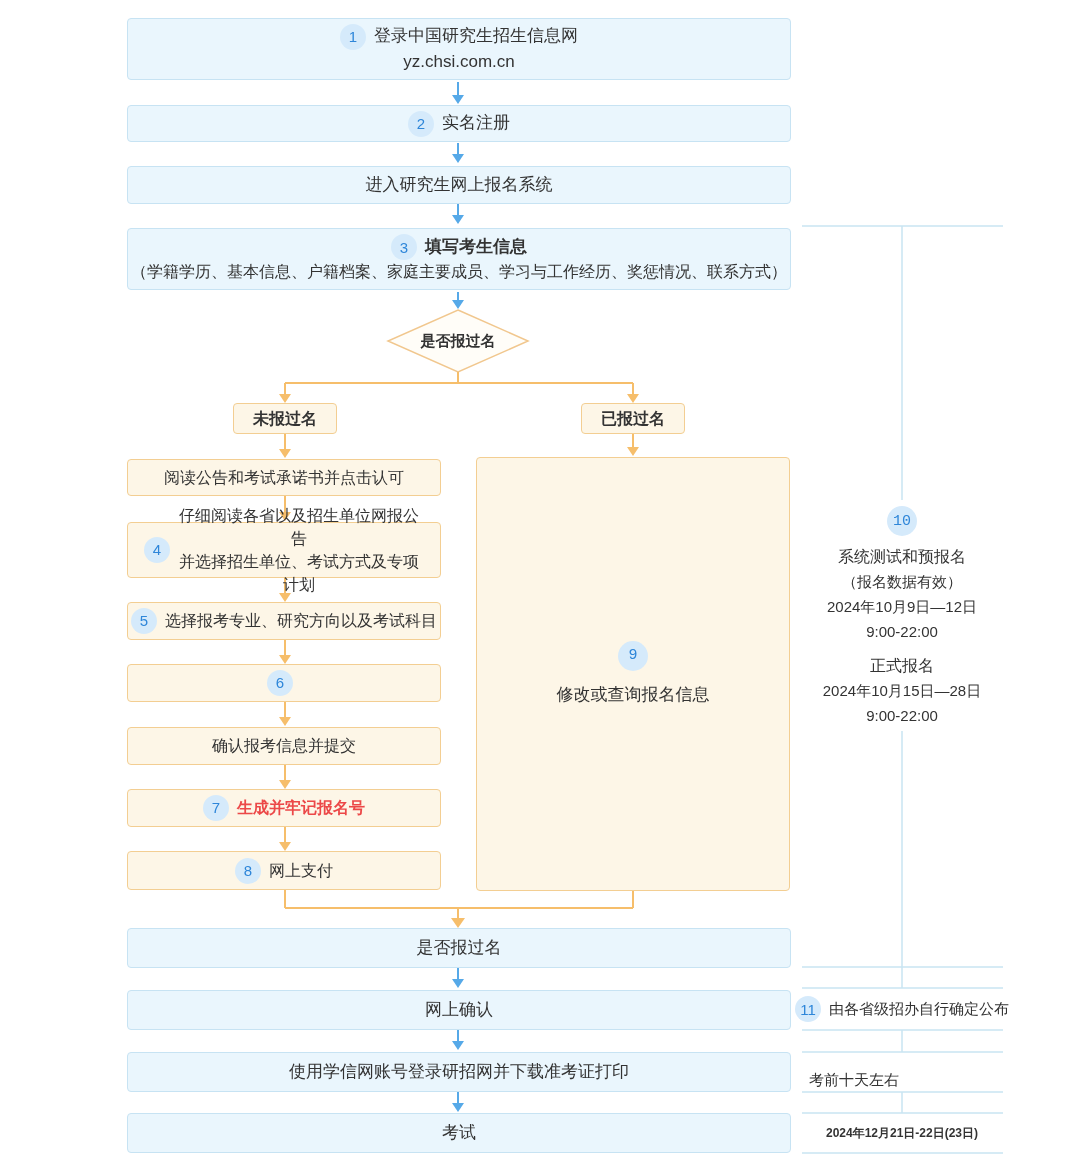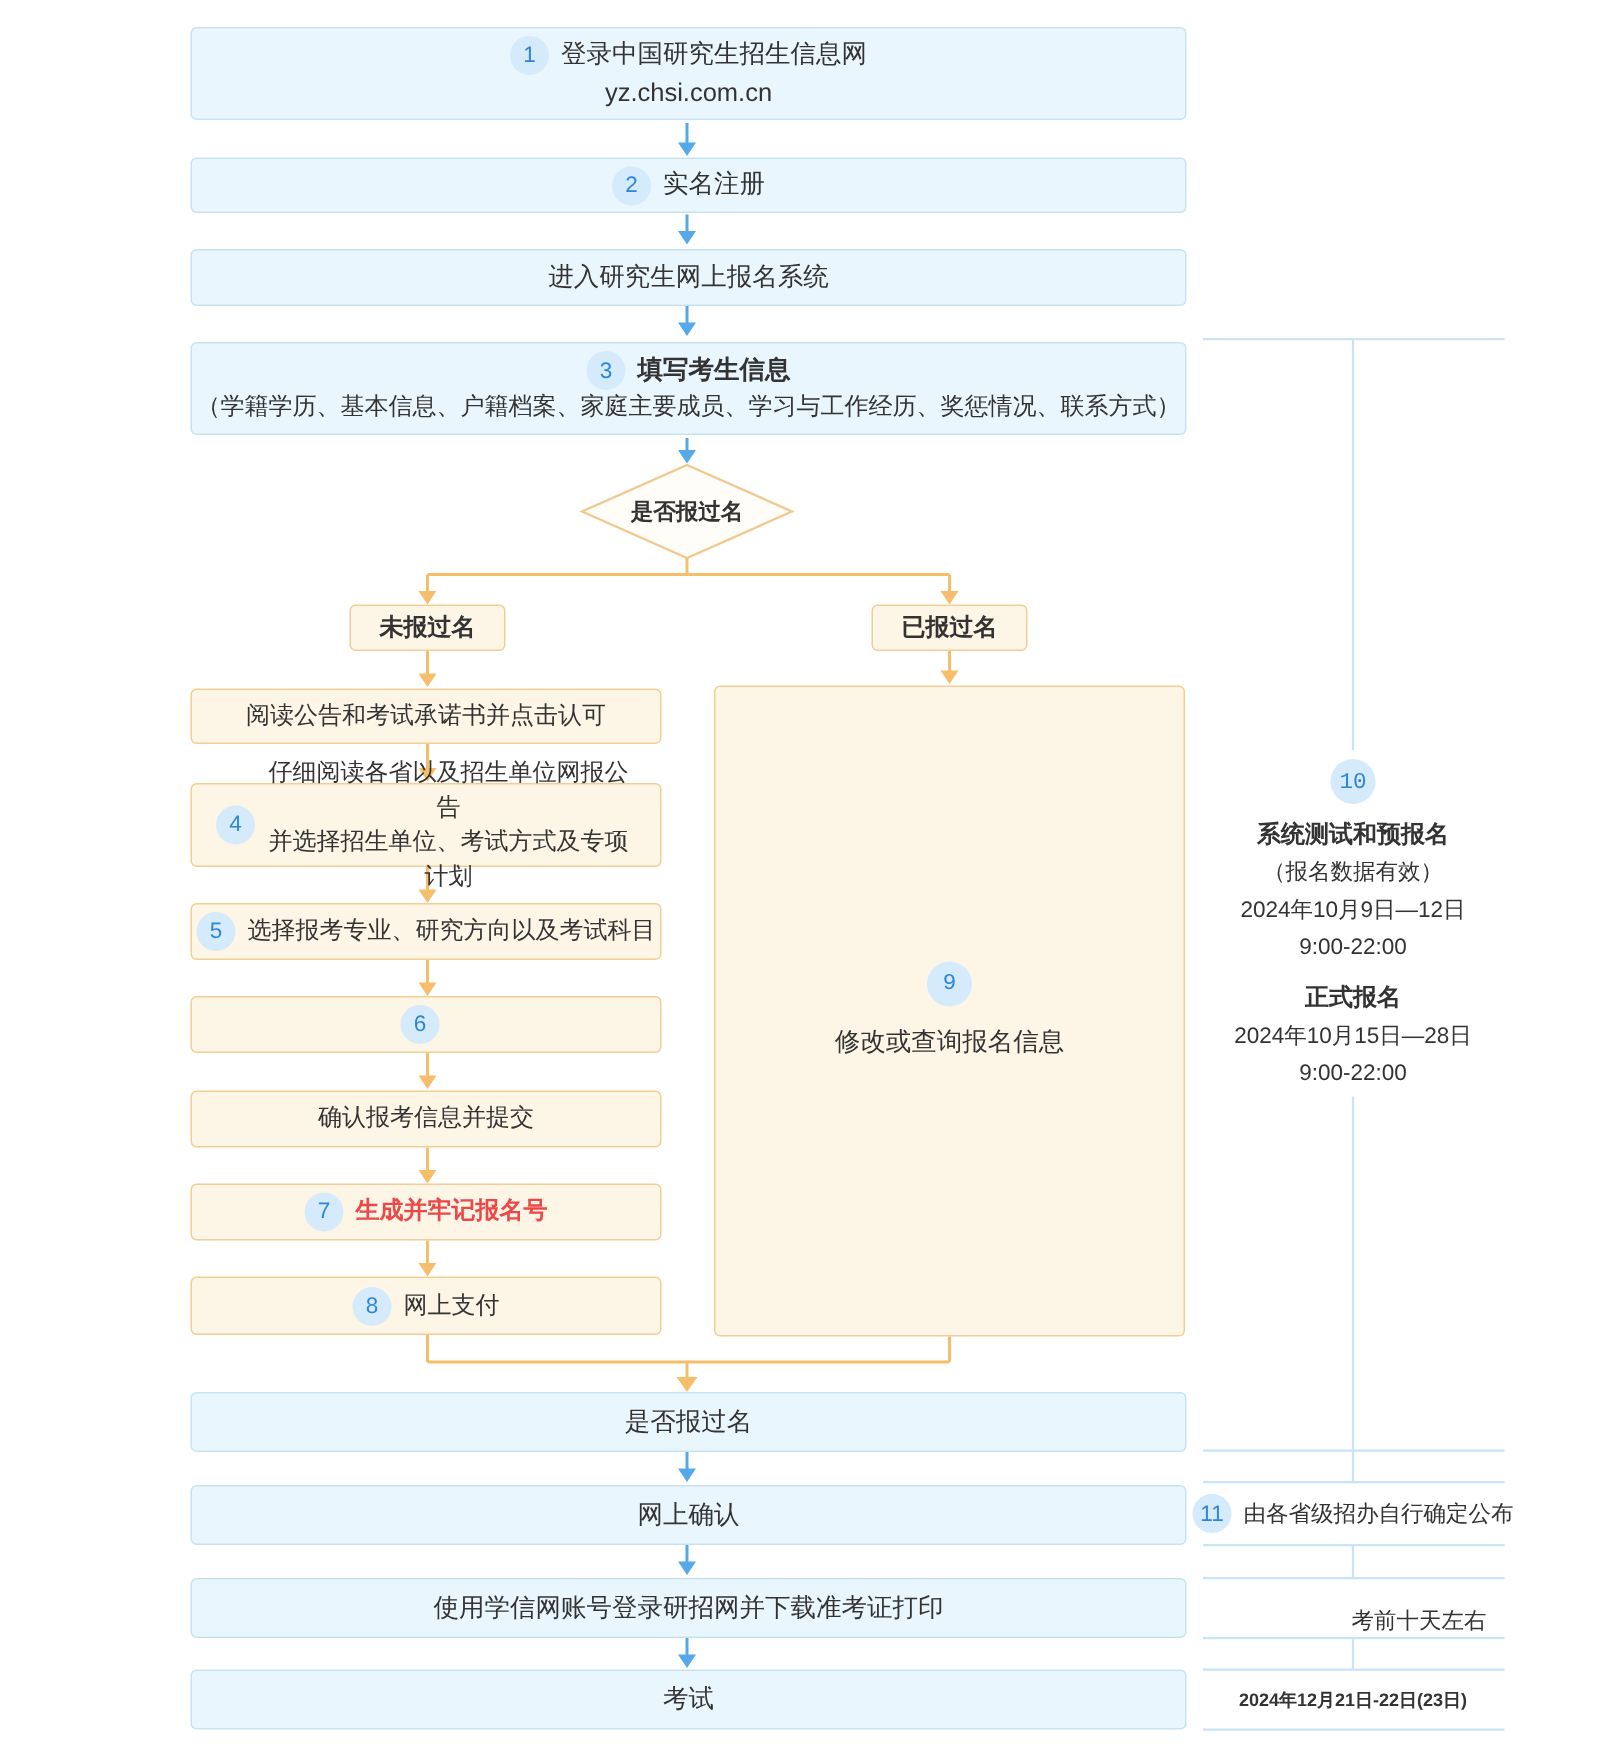--- a/index.html
+++ b/index.html
@@ -23,21 +23,21 @@
          display:inline-flex;align-items:center;justify-content:center;font-size:15px;flex:none;margin-right:8px;}
   .badge.big{width:30px;height:30px;margin:0;font-family:Liberation Mono, monospace;}
   .inline-row{display:flex;align-items:center;justify-content:center;}
   .bold{font-weight:bold;}
   .sub{font-size:16px;}
   .red{color:var(--text-red);font-weight:bold;}
   .diamond-label{position:absolute;z-index:2;display:flex;align-items:center;justify-content:center;
                  font-weight:bold;font-size:15px;}
   .branch{font-size:16px;font-weight:bold;}
   .side{position:absolute;z-index:2;text-align:center;font-size:15px;line-height:25px;}
-  .side .title{font-weight:bold;font-size:16px;}
+  .side .title{font-weight:normal;font-size:16px;}
   .side-row{position:absolute;z-index:2;display:flex;align-items:center;justify-content:center;font-size:15px;}
   .leftstep{font-size:16px;}
   .abs-badge{position:absolute;left:16px;top:50%;margin-top:-13px;}
 </style>
 </head>
 <body>
 
 <div class="canvas">
 
   <svg class="connectors" width="1080" height="1175" viewBox="0 0 1080 1175">
@@ -190,17 +190,17 @@
     <div class="title" style="margin-top:9px;">正式报名</div>
     <div>2024年10月15日—28日</div>
     <div>9:00-22:00</div>
   </div>
 
   <div class="side-row" style="left:792px;top:988px;width:220px;height:42px;">
     <span class="badge">11</span>
     <span>由各省级招办自行确定公布</span>
   </div>
 
-  <div class="side-row" style="left:836px;top:1052px;width:220px;height:56px;">考前十天左右</div>
+  <div class="side-row" style="left:744px;top:1052px;width:220px;height:56px;">考前十天左右</div>
 
   <div class="side-row bold" style="left:792px;top:1113px;width:220px;height:40px;font-size:12px;">2024年12月21日-22日(23日)</div>
 
 </div>
 
 </body></html>

